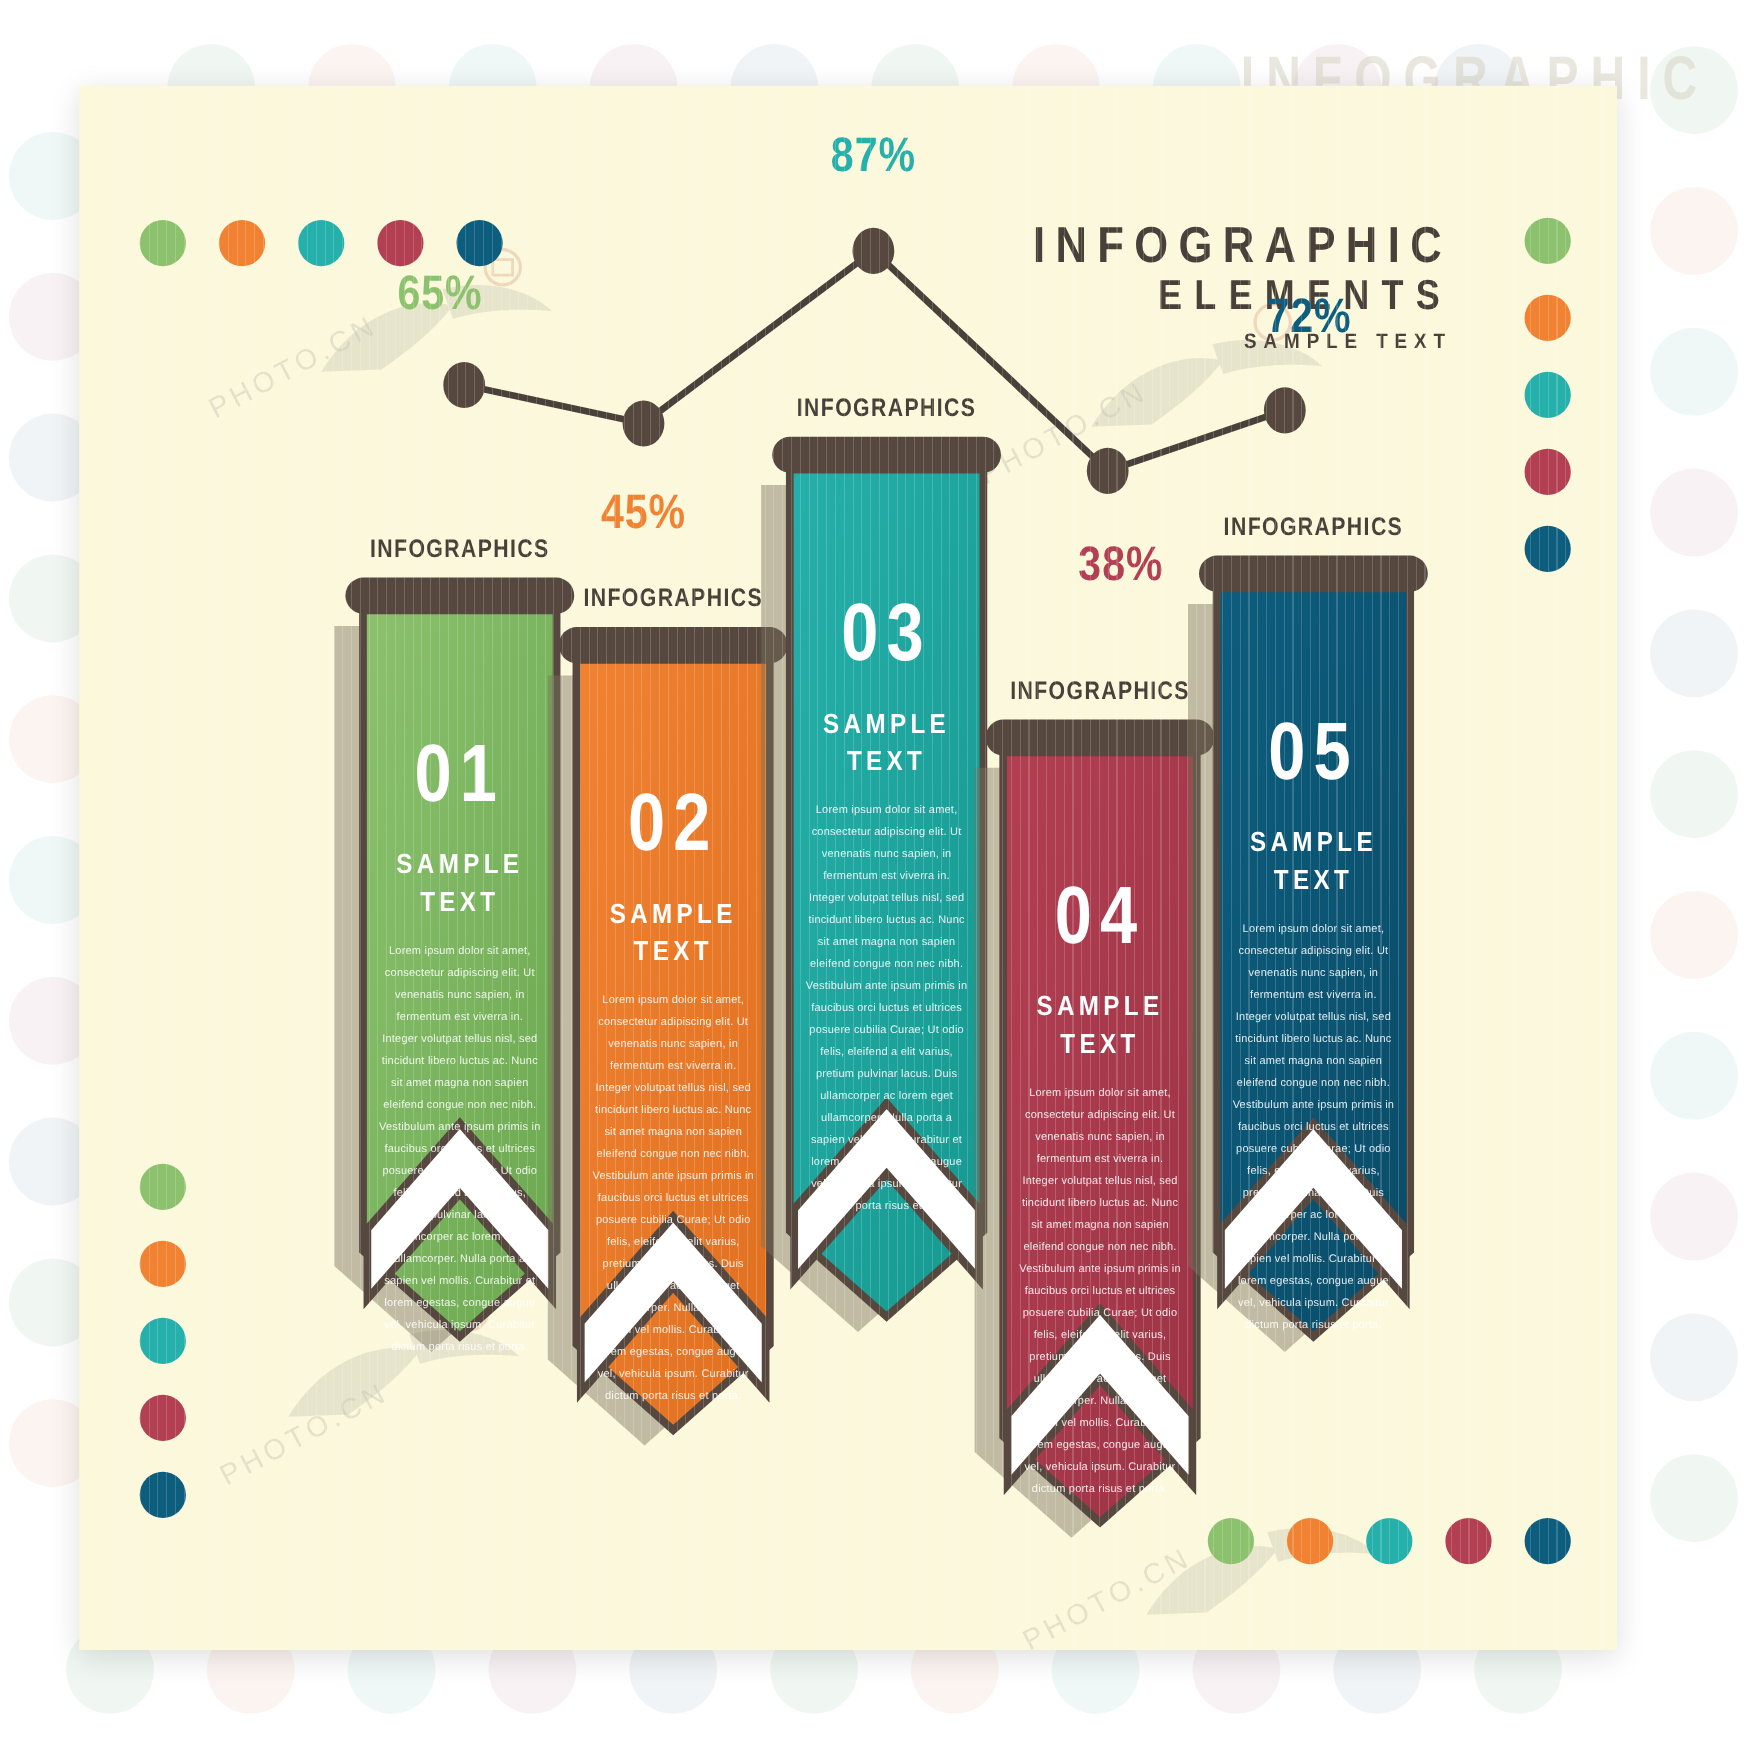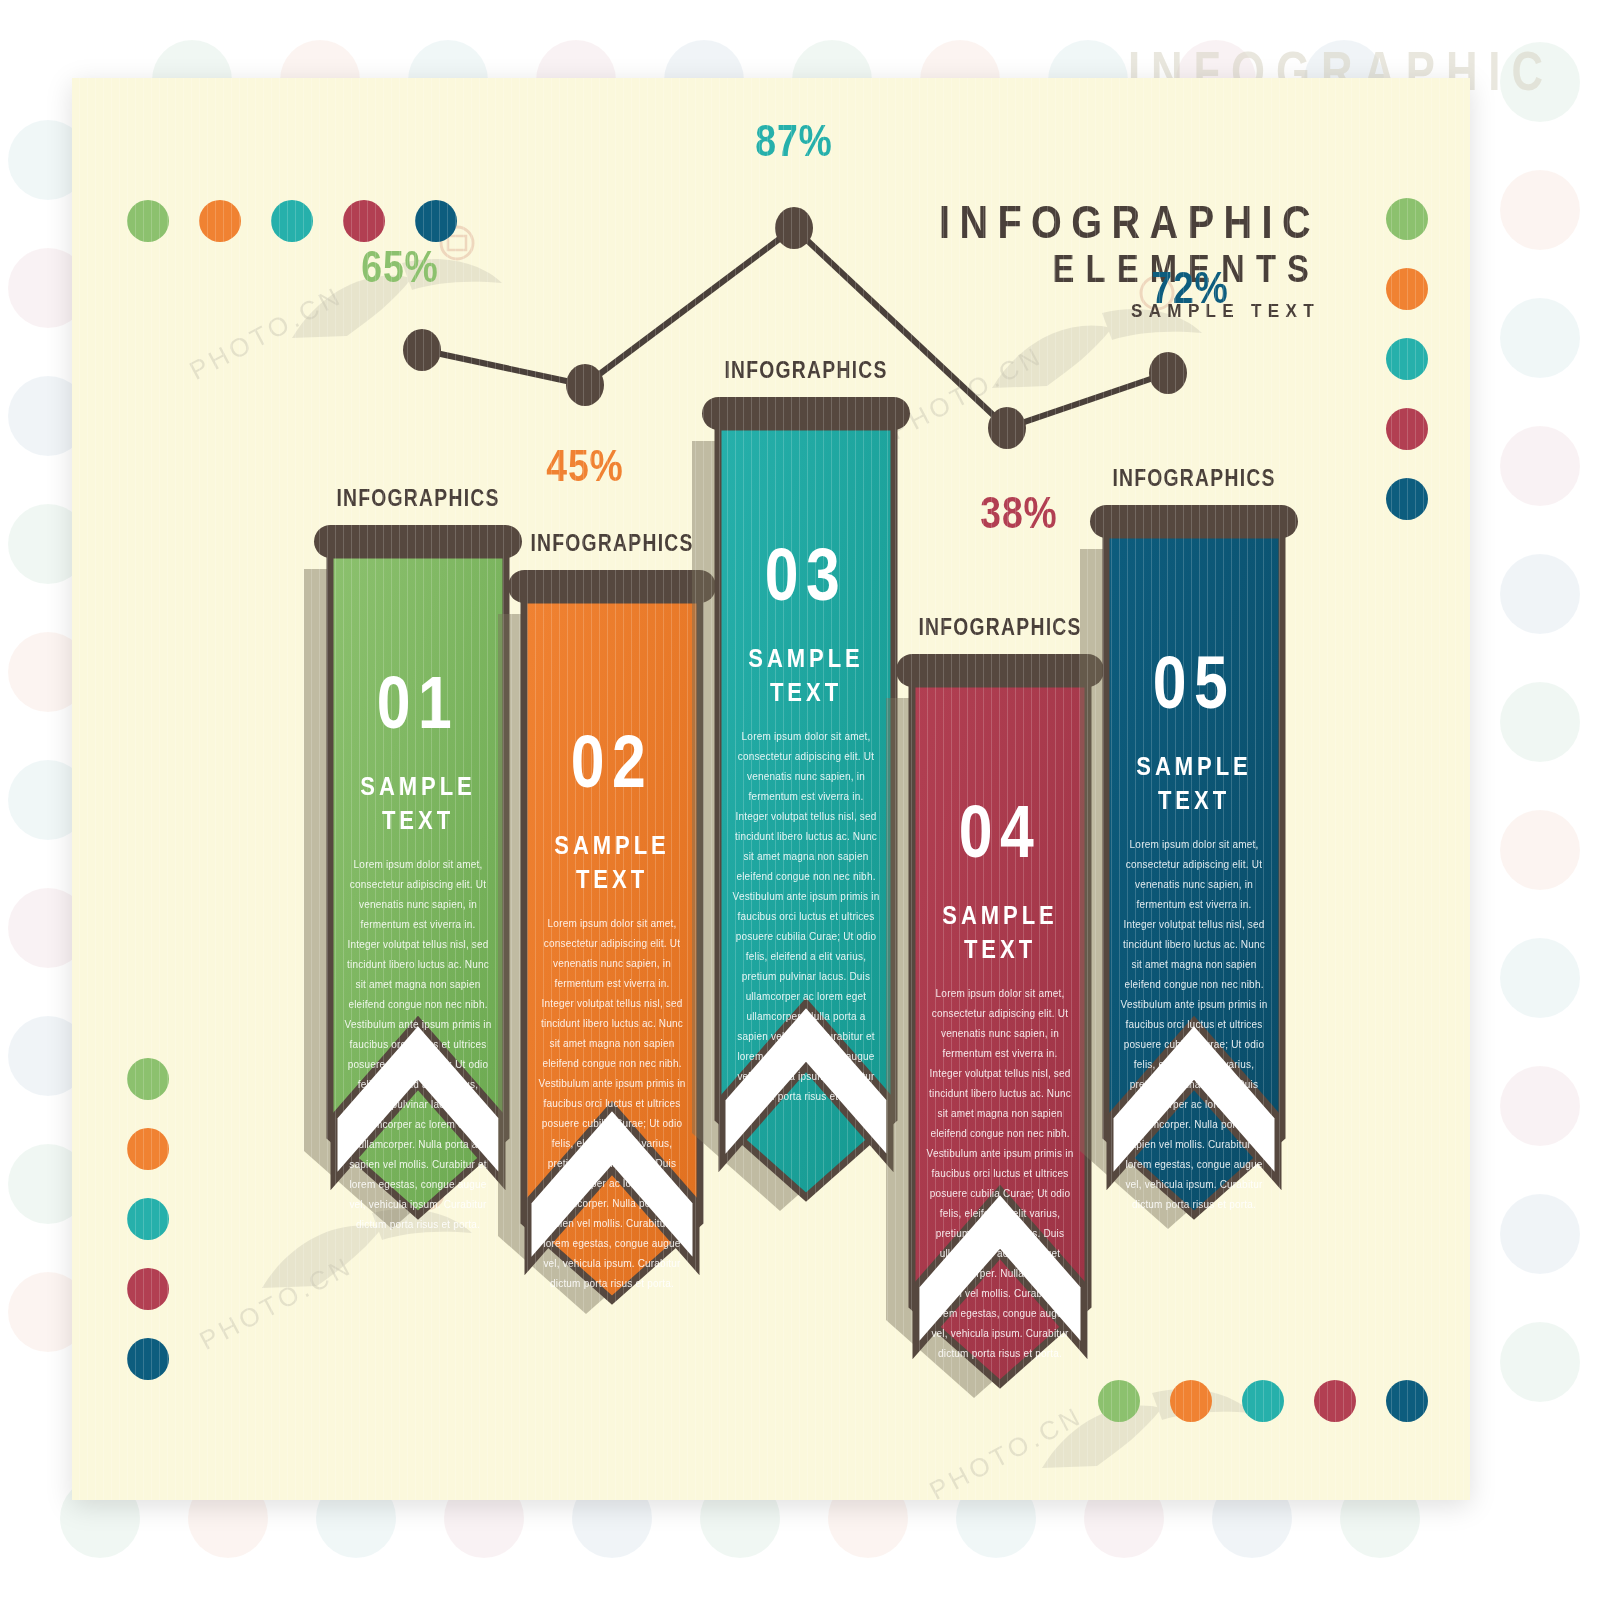--- a/index.html
+++ b/index.html
@@ -264,21 +264,21 @@
             <defs>
               <linearGradient id="grad-1" x1="0" y1="0" x2="1" y2="1">
                 <stop offset="0%" stop-color="#f08232"></stop>
                 <stop offset="100%" stop-color="#e0701f"></stop>
               </linearGradient>
             </defs>
             <path d="M 20 0 L 20 622 L 108 700 L 196 622 L 196 0 Z" fill="url(#grad-1)" stroke="#56483f" stroke-width="7"></path>
             <path d="M 24 602 L 108 506 L 192 602
        L 192 666 L 108 570 L 24 666 Z" fill="#ffffff" stroke="#56483f" stroke-width="7" stroke-linejoin="miter"></path>
           </svg>
-          <div class="body" style="left: 0px; top: 84px; width: 176px; height: 700px;">
+          <div class="body" style="left: 0px; top: 70px; width: 176px; height: 700px;">
             <div class="num" style="top: 105px;">02</div>
             <div class="stext" style="top: 215px;">
               <span style="display:block">SAMPLE</span>
               <span style="display:block">TEXT</span>
             </div>
             <div class="lorem" style="top: 300px;">Lorem ipsum dolor sit amet, consectetur adipiscing elit. Ut venenatis nunc sapien, in fermentum est viverra in. Integer volutpat tellus nisl, sed tincidunt libero luctus ac. Nunc sit amet magna non sapien eleifend congue non nec nibh. Vestibulum ante ipsum primis in faucibus orci luctus et ultrices posuere cubilia Curae; Ut odio felis, eleifend a elit varius, pretium pulvinar lacus. Duis ullamcorper ac lorem eget ullamcorper. Nulla porta a sapien vel mollis. Curabitur et lorem egestas, congue augue vel, vehicula ipsum. Curabitur dictum porta risus et porta.</div>
           </div>
         </div>
         <div class="banner" style="left: 646px; top: 279px; width: 176px;">
           <div class="bhead" style="top: 0px;">

